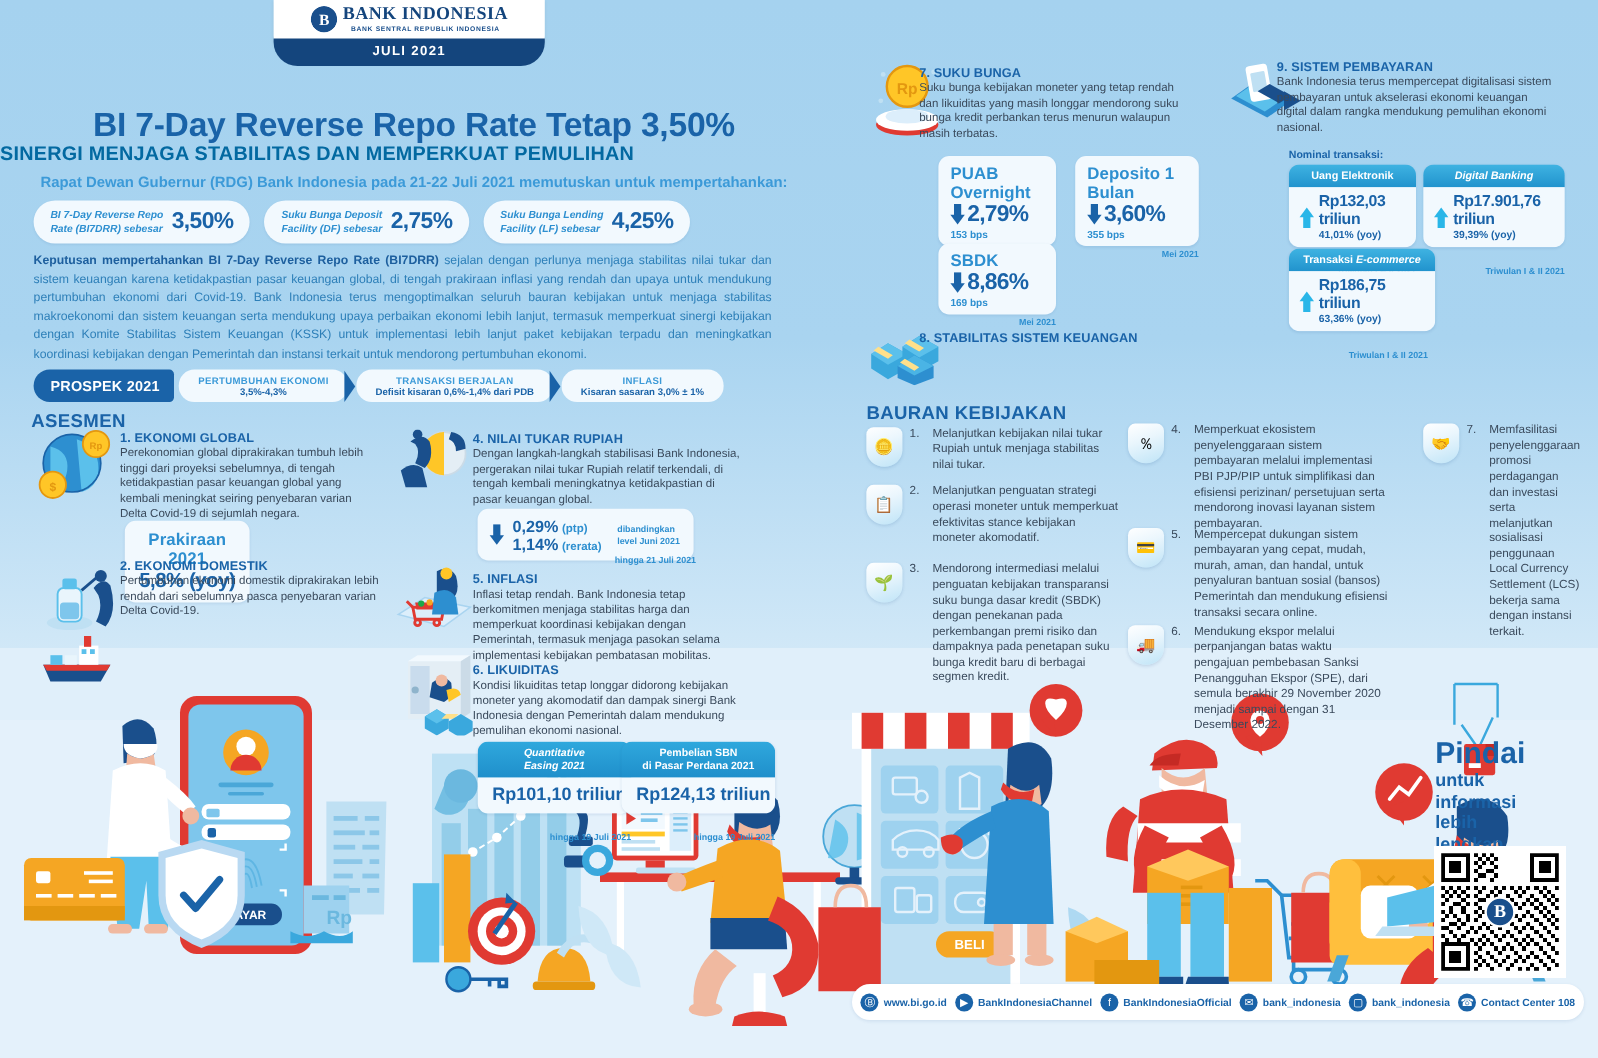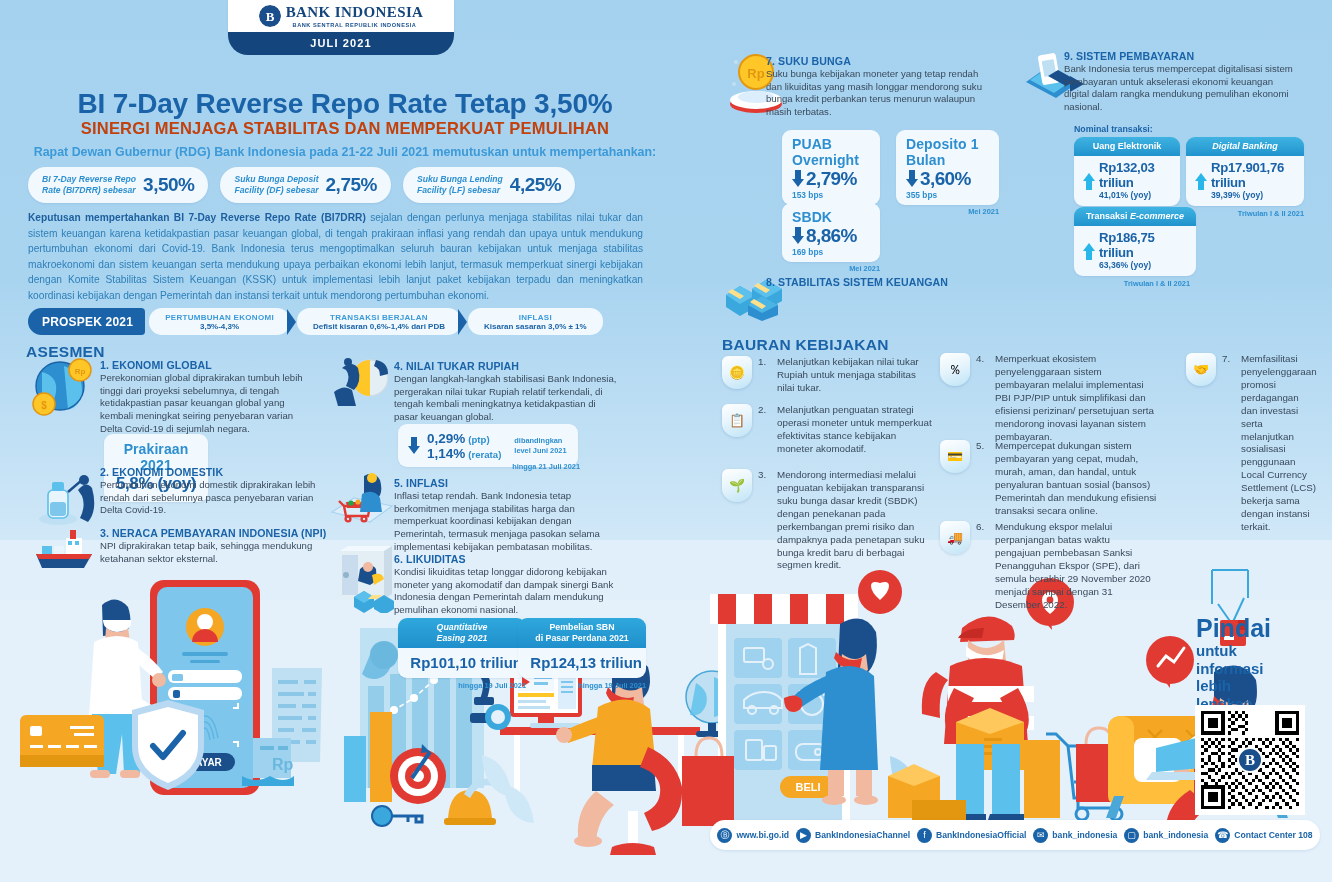--- a/index.html
+++ b/index.html
@@ -45,22 +45,22 @@
     font-size: 11px; font-weight: bold; letter-spacing: 1.1px;
     text-align: center; padding: 5px 0 6px; border-radius: 0 0 20px 20px;
   }
 
   
   .title-main {
     position: absolute; left: 0; top: 88px; width: 690px; text-align: center;
     font-size: 28px; font-weight: bold; color: #1a63a8; letter-spacing: -.2px;
   }
   .title-sub {
-    position: absolute; left: 0; top: 119px; width: 690px; text-align: center;
-    font-size: 16.5px; font-weight: bold; color: #c2410c; letter-spacing: .2px;
+    position: absolute; left: 0; top: 119px; width: 690px; 
+    font-size: 16.5px; font-weight: bold; color: #0369a1; letter-spacing: .2px;
   }
   .rdg-line {
     position: absolute; left: 0; top: 145px; width: 690px; text-align: center;
     font-size: 12.4px; font-weight: bold; color: #3c9ad8;
   }
 
   
   .rate-row { position: absolute; left: 28px; top: 167px; display: flex; gap: 12px; }
   .rate-pill {
     background: #f2f9fe; border-radius: 18px; height: 36px; padding: 0 14px;
@@ -140,21 +140,21 @@
   .hcard { width: 128px; border-radius: 9px; overflow: hidden; box-shadow: 0 1px 2px rgba(30,80,140,.1); }
   .hcard-cap {
     background: linear-gradient(180deg,#2fa8dd,#1f8fcb); color: #fff;
     font-size: 8.8px; font-weight: bold; text-align: center; padding: 4px 2px 5px; line-height: 1.2;
   }
   .hcard-cap i { font-style: italic; }
   .hcard-body {
     background: #f2f9fe; text-align: right; padding: 6px 4px 7px;
     font-size: 15px; font-weight: bold; color: #1a63a8;
   }
-  .cap-note { font-size: 7.4px; font-weight: bold; color: #2d8fd0; text-align: right; margin-top: 3px; }
+  .cap-note { font-size: 7.4px; font-weight: bold; color: #2d8fd0; text-align: right; margin-top: 15px; }
 
   
   .pcard { border-radius: 9px; overflow: hidden; box-shadow: 0 1px 2px rgba(30,80,140,.1); }
   .pcard-cap {
     background: linear-gradient(180deg,#3fb3e2,#2193cd); color: #fff;
     font-size: 9px; font-weight: bold; text-align: center; padding: 4px 8px 5px;
   }
   .pcard-cap i { font-style: italic; }
   .pcard-body { background: #f2f9fe; padding: 5px 9px 6px; display: flex; align-items: center; gap: 4px; }
   .pcard-v { font-size: 13.2px; font-weight: bold; color: #1a63a8; line-height: 1.1; letter-spacing: -.3px; }
@@ -653,27 +653,20 @@
   <svg class="illu" style="left:32px;top:528px;width:66px;height:44px;" viewBox="0 0 66 44">
     <path d="M4 26 h56 l-8 14 h-42z" fill="#1a4f8c"></path>
     <path d="M4 26 h56 l-3 5 h-50z" fill="#e03a32"></path>
     <rect x="34" y="10" width="16" height="16" fill="#fff"></rect>
     <rect x="36" y="13" width="4" height="4" fill="#5bc0eb"></rect>
     <rect x="43" y="13" width="4" height="4" fill="#5bc0eb"></rect>
     <rect x="38" y="2" width="6" height="9" fill="#e03a32"></rect>
     <rect x="10" y="18" width="10" height="8" fill="#5bc0eb"></rect>
     <rect x="22" y="18" width="10" height="8" fill="#e9f5fc"></rect>
   </svg>
-  <div class="item" style="left:100px;top:527px;width:230px;">
-    <div class="item-h">
-      <span>3.</span>
-      <span>NERACA PEMBAYARAN INDONESIA (NPI)</span>
-    </div>
-    <div class="item-b">NPI diprakirakan tetap baik, sehingga mendukung ketahanan sektor eksternal.</div>
-  </div>
 
   <svg class="illu" style="left:332px;top:358px;width:62px;height:56px;" viewBox="0 0 62 56">
     <circle cx="38" cy="20" r="18" fill="#e4eef5" stroke="#cbdbe7" stroke-width="1.5"></circle>
     <path d="M20 20 a18 18 0 0 1 18 -18 v36 a18 18 0 0 1 -18 -18z" fill="#ffc627"></path>
     <path d="M10 10 q10 -8 16 0 q4 14 -4 22 l-8 -4 q5 -10 0 -16z" fill="#1a4f8c"></path>
     <circle cx="16" cy="4" r="4" fill="#1a4f8c"></circle>
     <path d="M2 34 q10 -8 18 -2 l4 16 h-18z" fill="#1a4f8c"></path>
     <path d="M44 2 q12 2 12 14 l-8 2 q0 -8 -6 -10z" fill="#1a4f8c"></path>
   </svg>
   <div class="item" style="left:394px;top:360px;width:226px;">

